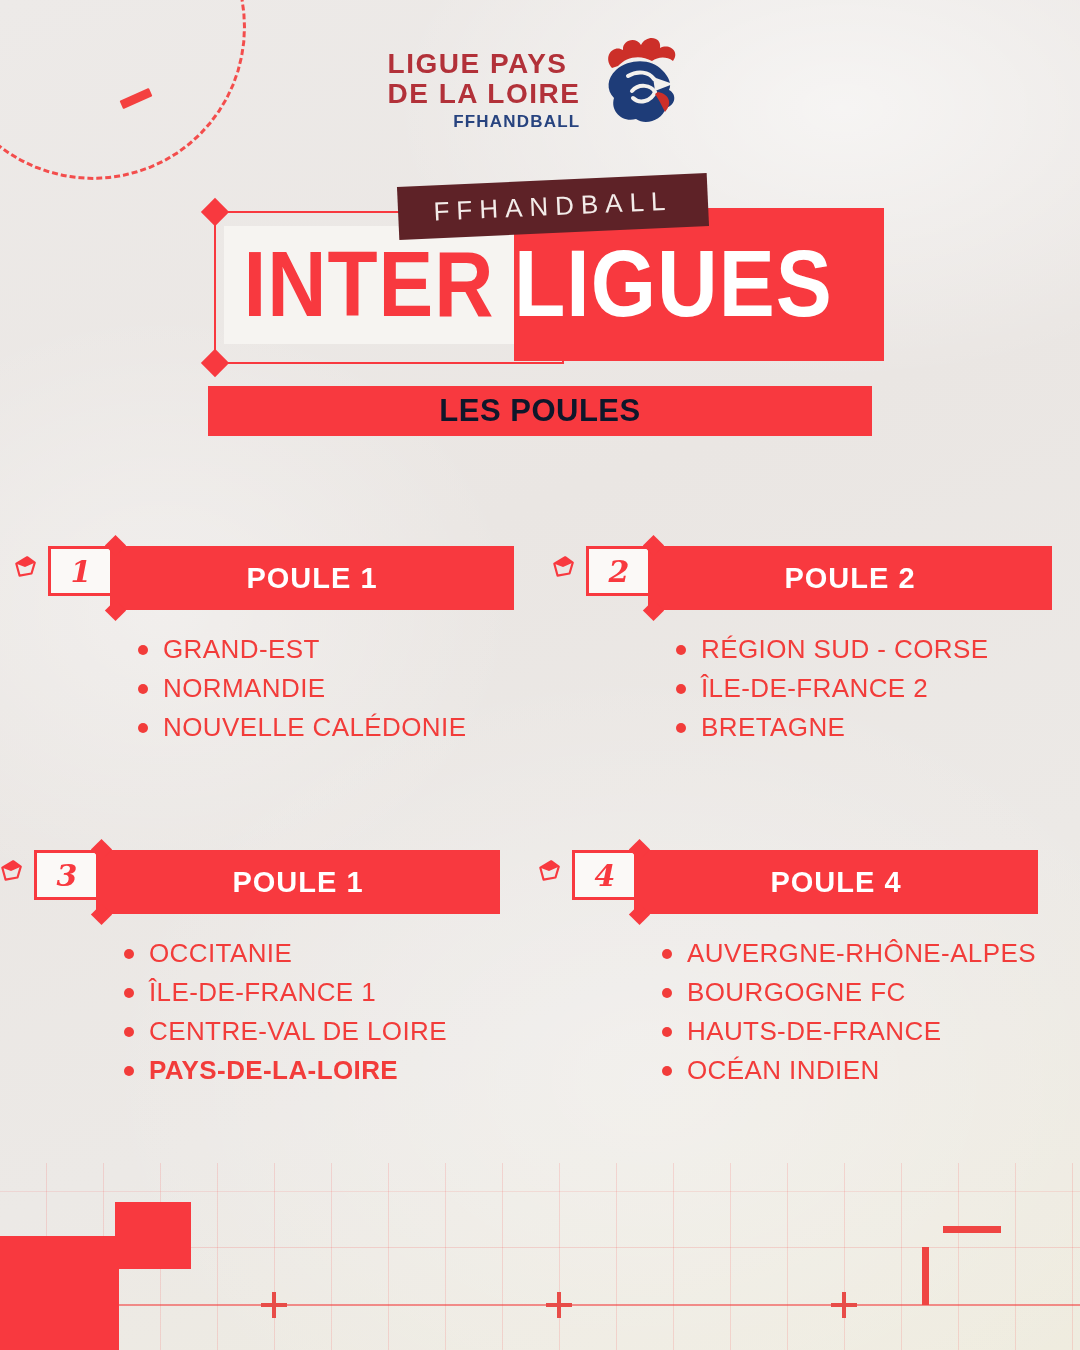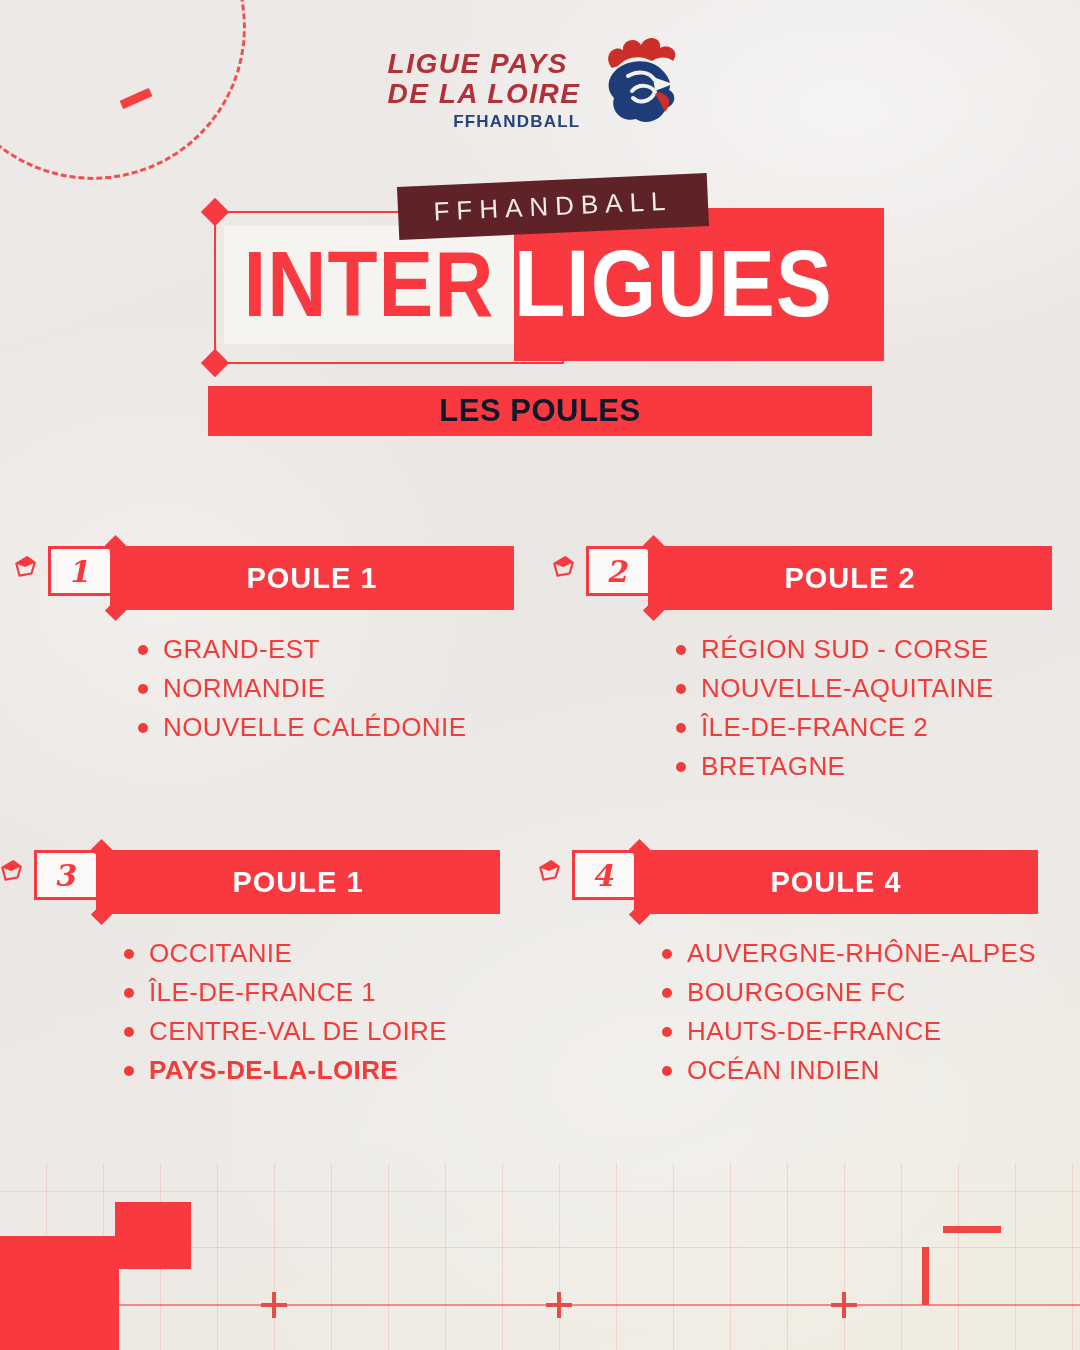--- a/index.html
+++ b/index.html
@@ -11,21 +11,21 @@
       radial-gradient(600px 500px at 15% 45%, rgba(255,255,255,.35), rgba(255,255,255,0) 60%),
       radial-gradient(800px 600px at 60% 80%, rgba(255,255,255,.30), rgba(255,255,255,0) 70%),
       linear-gradient(160deg, #edeae8 0%, #eae6e3 40%, #ece9e6 70%, #efecdf 100%);
   }
   
   .dashed-circle{position:absolute;left:-60px;top:-126px;width:300px;height:300px;border:3px dashed #f4403f;border-radius:50%;opacity:.92;}
   .small-dash{position:absolute;left:120px;top:94px;width:32px;height:9px;background:#f4403f;transform:rotate(-24deg);border-radius:1px;}
   
   .logo{position:absolute;left:0;right:0;top:34px;display:flex;justify-content:center;align-items:center;gap:12px;}
   .logo-text{line-height:1.08;padding-top:12px;}
-  .logo-line1,.logo-line2{font-size:28px;font-weight:800;letter-spacing:1.5px;color:#b23139;font-style:italic;}
+  .logo-line1,.logo-line2{font-size:28px;font-weight:800;letter-spacing:1.5px;color:#b23139;}
   .logo-line3{font-size:17px;font-weight:800;letter-spacing:1.2px;color:#27437f;text-align:right;margin-top:3px;}
   .rooster svg{display:block;}
   
   .inter-frame{position:absolute;left:214px;top:211px;width:346px;height:149px;border:2px solid #f8393f;z-index:1;}
   .fdia{position:absolute;width:20px;height:20px;background:#f8393f;transform:rotate(45deg);}
   .fdia-t{left:-11px;top:-11px;}
   .fdia-b{left:-11px;bottom:-11px;}
   .inter-box{position:absolute;left:224px;top:226px;width:290px;height:118px;background:#f6f4f1;z-index:2;display:flex;align-items:center;justify-content:center;}
   .inter-text{font-size:82px;font-weight:800;color:#f8393f;letter-spacing:1px;transform:scaleY(1.12);}
   .ligues-box{position:absolute;left:514px;top:208px;width:370px;height:153px;background:#f8393f;z-index:3;display:flex;align-items:center;}
@@ -164,24 +164,20 @@
         <span class="pool-title">POULE 2</span>
       </div>
     </div>
     <ul class="team-list">
           <li>
             <span class="bullet"></span>
             <span class="team-name">RÉGION SUD - CORSE</span>
           </li>
           <li>
             <span class="bullet"></span>
-            <span class="team-name">NOUVELLE-AQUITAINE</span>
-          </li>
-          <li>
-            <span class="bullet"></span>
             <span class="team-name">ÎLE-DE-FRANCE 2</span>
           </li>
           <li>
             <span class="bullet"></span>
             <span class="team-name">BRETAGNE</span>
           </li>
         </ul>
   </section>
 
   <section class="pool pos-2">

